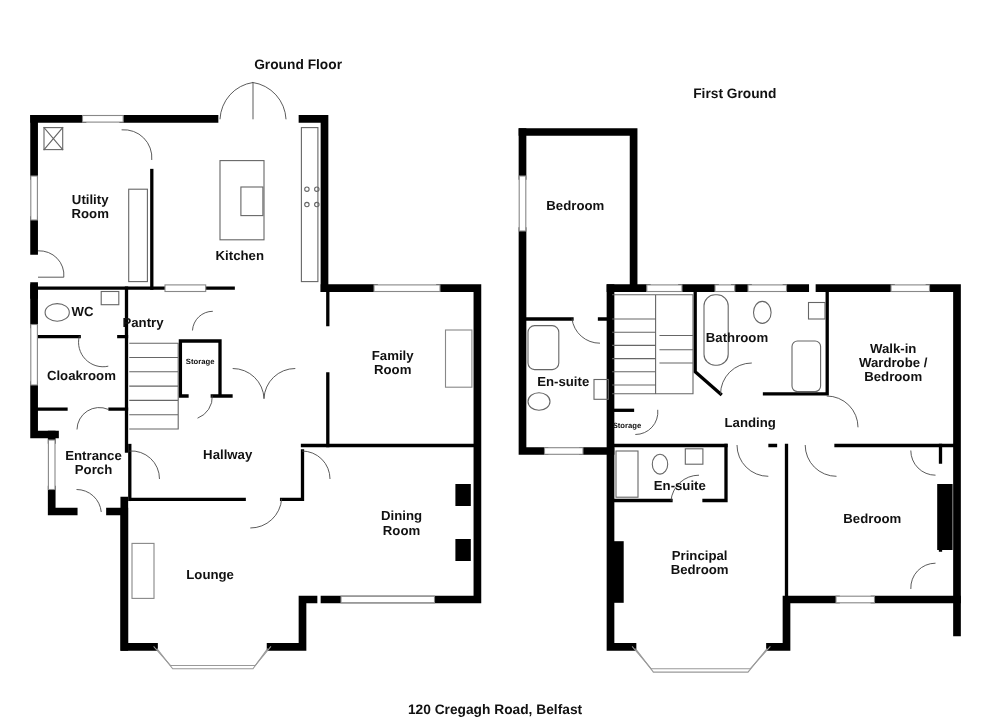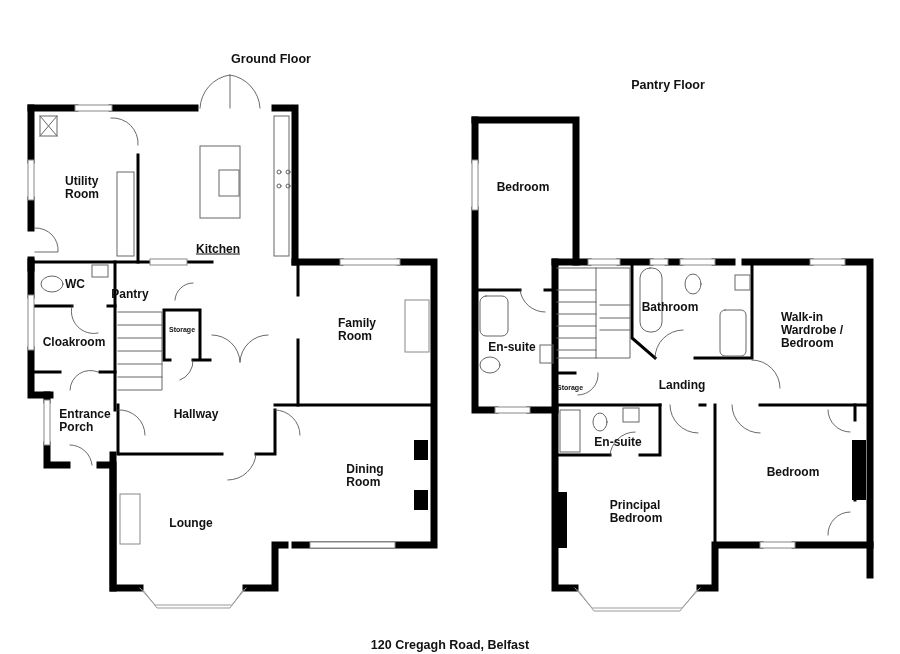--- a/index.html
+++ b/index.html
@@ -1,18 +1,18 @@
 <!DOCTYPE html>
 <html><head>
 <meta charset="utf-8">
 <style>
   html,body{margin:0;padding:0;background:#fff;}
   body{width:900px;height:654px;position:relative;overflow:hidden;font-family:"Liberation Sans",sans-serif;color:#111;}
   svg{position:absolute;left:0;top:0;}
-  .lbl{position:absolute;font-weight:bold;font-size:12px;text-align:left;line-height:13px;white-space:pre-line;transform:translate(-50%,-50%);}
+  .lbl{position:absolute;font-weight:bold;font-size:12px;text-align:center;line-height:13px;white-space:pre-line;transform:translate(-50%,-50%);}
   .lbl.small{font-size:7px;line-height:8px;}
   .title{position:absolute;font-weight:bold;font-size:12.5px;transform:translateX(-50%);}
 </style>
 </head>
 <body>
 
 <svg width="900" height="654" viewBox="0 0 900 654">
   <g fill="none" stroke="#000" stroke-linecap="square">
 
     <g stroke-width="7">
@@ -154,35 +154,35 @@
       <path d="M610,455 A25,25 0 0 1 635,432"></path>
       <path d="M670,405 A28,28 0 0 0 698,433"></path>
       <path d="M732,405 A28,28 0 0 0 760,433"></path>
       <path d="M828,410 A22,22 0 0 0 850,432"></path>
       <path d="M828,535 A22,22 0 0 1 850,512"></path>
     </g>
   </g>
 </svg>
 
 <div class="title" style="left:229px;top:52px;margin-left:42px;">Ground Floor</div>
-<div class="title" style="left:668px;top:78px;">Pantry Floor</div>
+<div class="title" style="left:668px;top:78px;">First Ground</div>
 <div class="title" style="left:450px;top:638px;">120 Cregagh Road, Belfast</div>
 
 <div class="lbl" style="left:82px;top:188px;">Utility
 Room</div>
-<div class="lbl" style="left:218px;top:249px;text-decoration:underline;">Kitchen</div>
+<div class="lbl" style="left:218px;top:233px;">Kitchen</div>
 <div class="lbl" style="left:75px;top:284px;">WC</div>
 <div class="lbl" style="left:130px;top:294px;">Pantry</div>
 <div class="lbl small" style="left:182px;top:330px;">Storage</div>
 <div class="lbl" style="left:74px;top:342px;">Cloakroom</div>
 <div class="lbl" style="left:357px;top:330px;">Family
 Room</div>
 <div class="lbl" style="left:85px;top:421px;">Entrance
 Porch</div>
-<div class="lbl" style="left:196px;top:414px;">Hallway</div>
+<div class="lbl" style="left:207px;top:414px;">Hallway</div>
 <div class="lbl" style="left:365px;top:476px;">Dining
 Room</div>
 <div class="lbl" style="left:191px;top:523px;">Lounge</div>
 
 <div class="lbl" style="left:523px;top:187px;">Bedroom</div>
 <div class="lbl" style="left:670px;top:307px;">Bathroom</div>
 <div class="lbl" style="left:812px;top:330px;">Walk-in
 Wardrobe /
 Bedroom</div>
 <div class="lbl" style="left:512px;top:347px;">En-suite</div>

